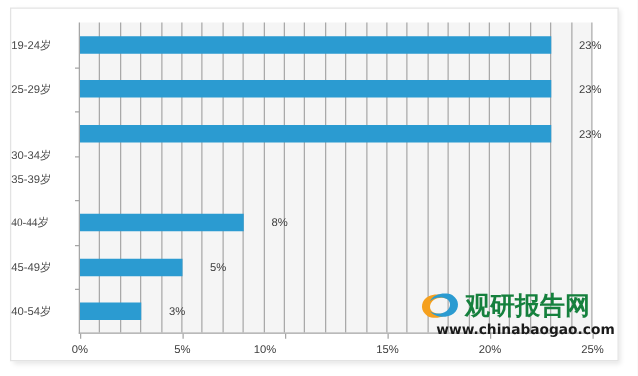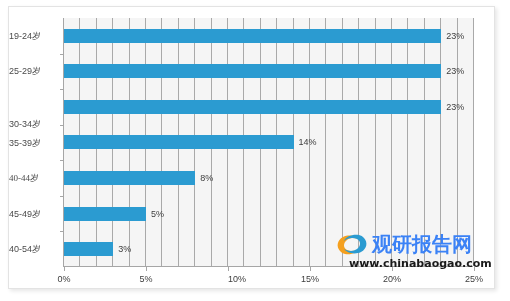--- a/index.html
+++ b/index.html
@@ -64,21 +64,21 @@
   }
   .bar-label {
     position: absolute;
     top: 50%;
     margin-top: -7px;
     height: 14px;
     line-height: 14px;
     font-size: 9px;
     color: #3d3d3d;
     white-space: nowrap;
-    padding-left: 5px;
+    padding-left: 22px;
   }
 
   
   .cat-label {
     position: absolute;
     left: 0;
     width: 50px;
     text-align: left;
     font-size: 9px;
     color: #4a4a4a;
@@ -127,21 +127,21 @@
     width: 36px;
     height: 26px;
   }
   #wm-title {
     position: absolute;
     left: 38px;
     top: 0px;
     font-family: "DejaVu Sans", "Liberation Sans", sans-serif;
     font-size: 20px;
     font-weight: bold;
-    color: #3b82f6;
+    color: #15803d;
     letter-spacing: 0px;
     white-space: nowrap;
     line-height: 24px;
   }
   #wm-url {
     position: absolute;
     left: 15px;
     top: 25px;
     font-family: "DejaVu Sans", "Liberation Sans", sans-serif;
     font-size: 11px;
@@ -189,24 +189,20 @@
       <div class="bar-row" style="top: 35.5714px; height: 35.5714px;">
         <div class="bar" style="width: 377.2px; background: rgb(43, 155, 209);"></div>
         <div class="bar-label" style="left: 377.2px;">23%</div>
       </div>
       <div class="cat-tick" style="top: 35.5714px;"></div>
       <div class="bar-row" style="top: 71.1429px; height: 35.5714px;">
         <div class="bar" style="width: 377.2px; background: rgb(43, 155, 209);"></div>
         <div class="bar-label" style="left: 377.2px;">23%</div>
       </div>
       <div class="cat-tick" style="top: 71.1429px;"></div>
-      <div class="bar-row" style="top: 106.714px; height: 35.5714px;">
-        <div class="bar" style="width: 229.6px; background: rgb(43, 155, 209);"></div>
-        <div class="bar-label" style="left: 229.6px;">14%</div>
-      </div>
       <div class="cat-tick" style="top: 106.714px;"></div>
       <div class="bar-row" style="top: 142.286px; height: 35.5714px;">
         <div class="bar" style="width: 131.2px; background: rgb(43, 155, 209);"></div>
         <div class="bar-label" style="left: 131.2px;">8%</div>
       </div>
       <div class="cat-tick" style="top: 142.286px;"></div>
       <div class="bar-row" style="top: 177.857px; height: 35.5714px;">
         <div class="bar" style="width: 82px; background: rgb(43, 155, 209);"></div>
         <div class="bar-label" style="left: 82px;">5%</div>
       </div>
@@ -214,21 +210,21 @@
       <div class="bar-row" style="top: 213.429px; height: 35.5714px;">
         <div class="bar" style="width: 49.2px; background: rgb(43, 155, 209);"></div>
         <div class="bar-label" style="left: 49.2px;">3%</div>
       </div>
       <div class="cat-tick" style="top: 213.429px;"></div>
       <div class="x-tick" style="left: 0px;"></div>
       <div class="x-label" style="left: 0px;">0%</div>
       <div class="x-tick" style="left: 82px;"></div>
       <div class="x-label" style="left: 82px;">5%</div>
       <div class="x-tick" style="left: 164px;"></div>
-      <div class="x-label" style="left: 173px;">10%</div>
+      <div class="x-label" style="left: 148px;">10%</div>
       <div class="x-tick" style="left: 246px;"></div>
       <div class="x-label" style="left: 246px;">15%</div>
       <div class="x-tick" style="left: 328px;"></div>
       <div class="x-label" style="left: 328px;">20%</div>
       <div class="x-tick" style="left: 410px;"></div>
       <div class="x-label" style="left: 410px;">25%</div>
     </div>
 
   <div id="watermark">
     <svg id="wm-logo" viewBox="0 0 36 26">

